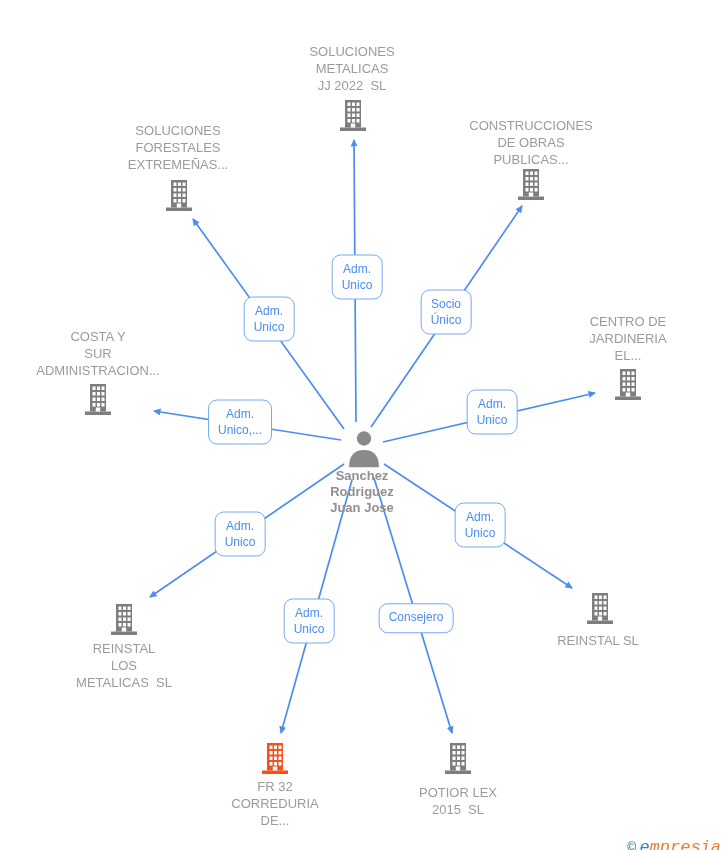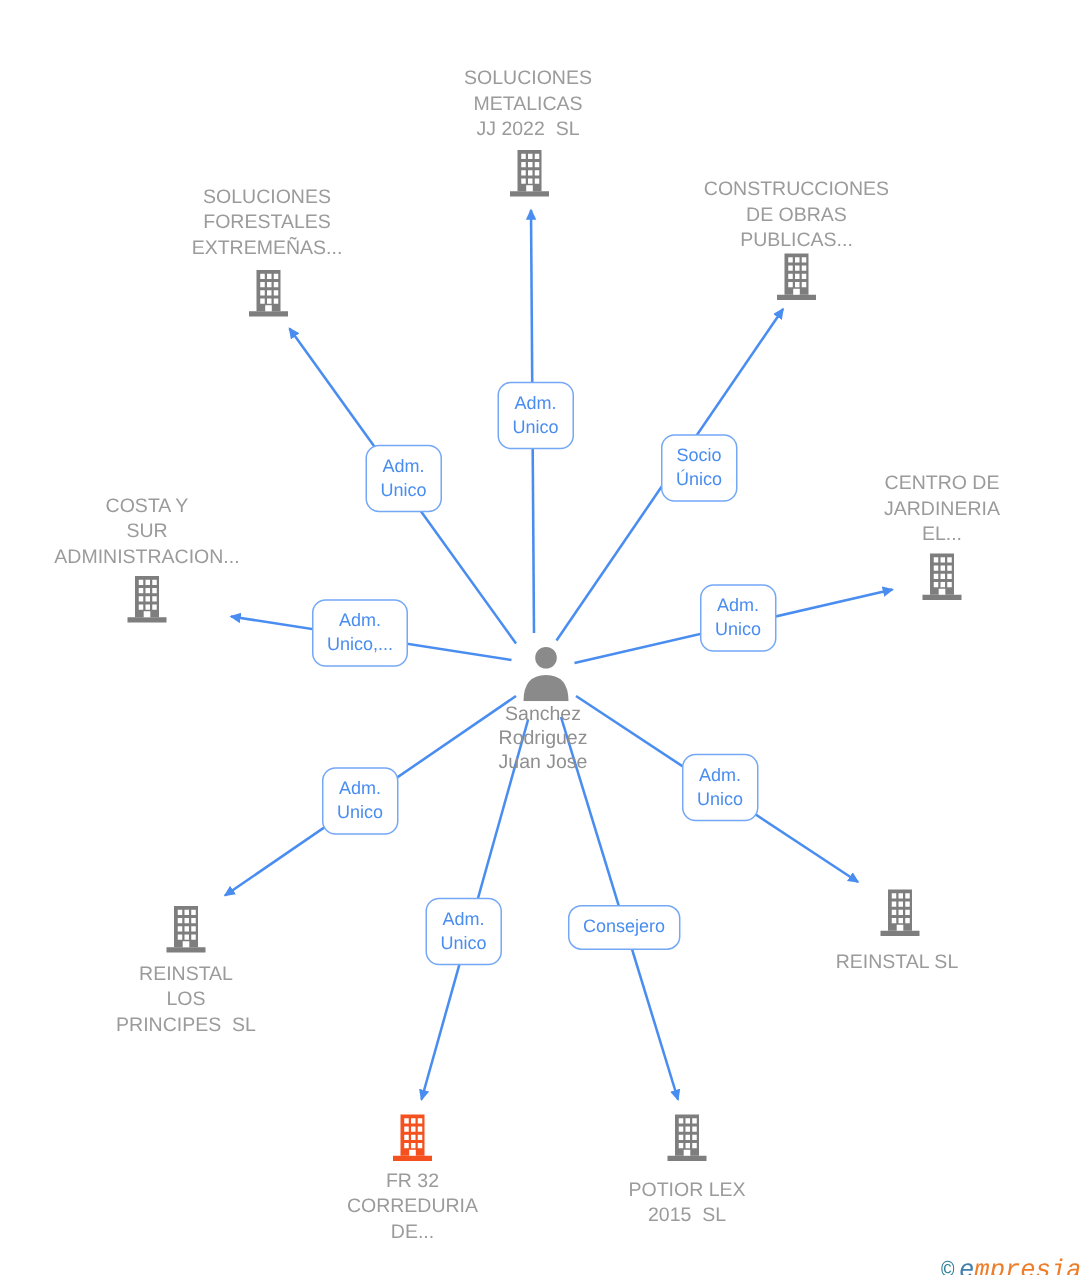--- a/index.html
+++ b/index.html
@@ -7,21 +7,21 @@
     width:728px;height:850px;background:#ffffff;position:relative;overflow:hidden;
     font-family:"Liberation Sans", sans-serif;
   }
   #diagram{position:absolute;left:0;top:12px;width:728px;height:850px;}
   #edge-layer{position:absolute;left:0;top:0;}
   .node-icon{position:absolute;transform:translate(-50%,-50%);line-height:0;cursor:pointer;}
   .node-label{
     position:absolute;transform:translateX(-50%);
     color:#9b9b9b;font-size:13px;line-height:17px;text-align:center;white-space:pre;
   }
-  .person-label{color:#8f8f8f;font-size:13px;line-height:16px;}
+  .person-label{color:#8f8f8f;font-size:13px;line-height:16px;font-weight:bold;}
   .edge-label{
     position:absolute;transform:translate(-50%,-50%);
     background:#ffffff;border:1.5px solid #74a8f7;border-radius:9px;
     color:#4a8df0;font-size:12px;line-height:15.5px;padding:6px 9px;
     text-align:center;white-space:pre;
   }
   .watermark{
     position:absolute;right:7px;bottom:5px;
     font-family:Liberation Mono, monospace;font-style:italic;font-size:17px;
     cursor:pointer;user-select:none;
@@ -163,21 +163,21 @@
           <rect x="16" y="15.5" width="3" height="3.5" fill="#ffffff"></rect>
           <rect x="16" y="21" width="3" height="3.5" fill="#ffffff"></rect>
           <rect x="20.5" y="4.5" width="3" height="3.5" fill="#ffffff"></rect>
           <rect x="20.5" y="10" width="3" height="3.5" fill="#ffffff"></rect>
           <rect x="20.5" y="15.5" width="3" height="3.5" fill="#ffffff"></rect>
           <rect x="20.5" y="21" width="3" height="3.5" fill="#ffffff"></rect>
     <rect x="14.8" y="25.5" width="4.4" height="4" fill="#ffffff"></rect>
         </svg></div>
       <div class="node-label" style="left: 124px; top: 628px;">REINSTAL
 LOS
-PRINCIPES  SL</div>
+METALICAS  SL</div>
       <div class="node-icon" style="left: 600px; top: 596px;"><svg width="34" height="34" viewBox="0 0 34 34">
     <rect x="4" y="29.5" width="26" height="3.5" fill="#7e7e7e"></rect>
     <rect x="9" y="2" width="16" height="27.5" fill="#7e7e7e"></rect>
           <rect x="11.5" y="4.5" width="3" height="3.5" fill="#ffffff"></rect>
           <rect x="11.5" y="10" width="3" height="3.5" fill="#ffffff"></rect>
           <rect x="11.5" y="15.5" width="3" height="3.5" fill="#ffffff"></rect>
           <rect x="11.5" y="21" width="3" height="3.5" fill="#ffffff"></rect>
           <rect x="16" y="4.5" width="3" height="3.5" fill="#ffffff"></rect>
           <rect x="16" y="10" width="3" height="3.5" fill="#ffffff"></rect>
           <rect x="16" y="15.5" width="3" height="3.5" fill="#ffffff"></rect>
@@ -234,21 +234,21 @@
         </svg></div>
       <div class="node-label person-label" style="left: 362px; top: 456px;">Sanchez
 Rodriguez
 Juan Jose</div>
     </div>
   <div id="labels">
       <div class="edge-label" style="left: 357px; top: 265px;">Adm.
 Unico</div>
       <div class="edge-label" style="left: 269px; top: 307px;">Adm.
 Unico</div>
-      <div class="edge-label" style="left: 446px; top: 300px; margin-left: 20px;">Socio
+      <div class="edge-label" style="left: 446px; top: 300px;">Socio
 Único</div>
       <div class="edge-label" style="left: 492px; top: 400px;">Adm.
 Unico</div>
       <div class="edge-label" style="left: 240px; top: 410px;">Adm.
 Unico,...</div>
       <div class="edge-label" style="left: 240px; top: 522px;">Adm.
 Unico</div>
       <div class="edge-label" style="left: 480px; top: 513px;">Adm.
 Unico</div>
       <div class="edge-label" style="left: 309px; top: 609px;">Adm.

